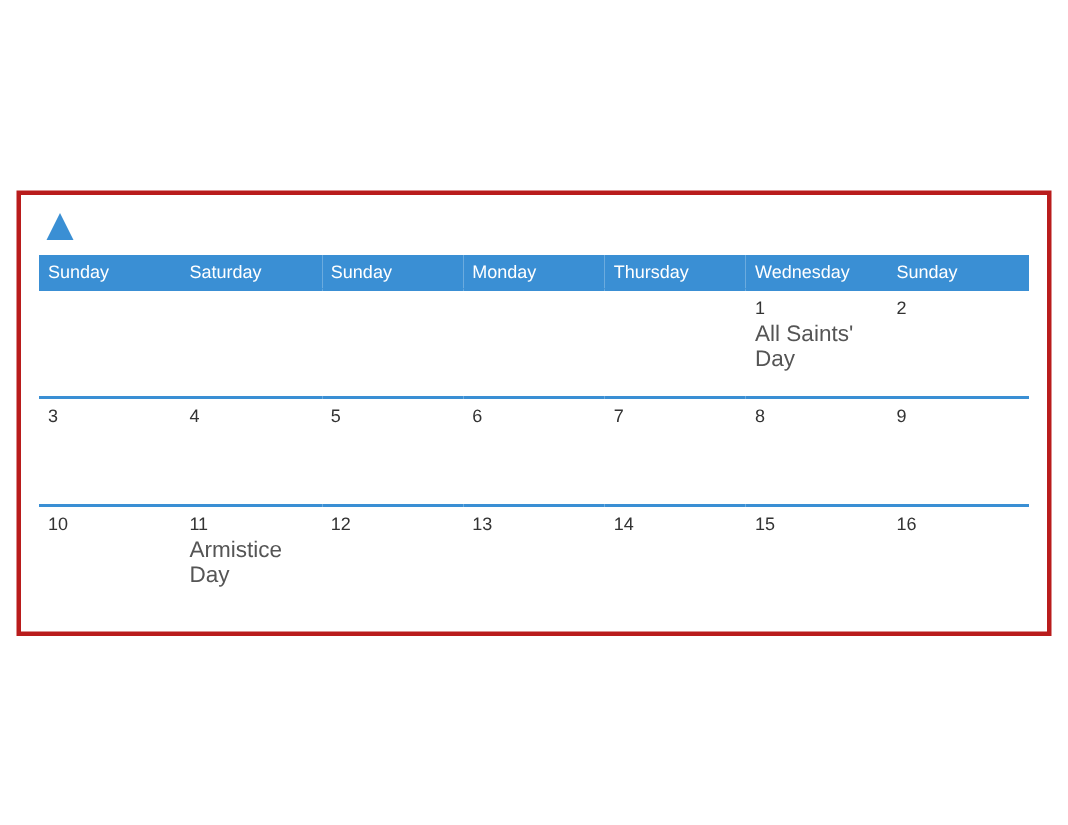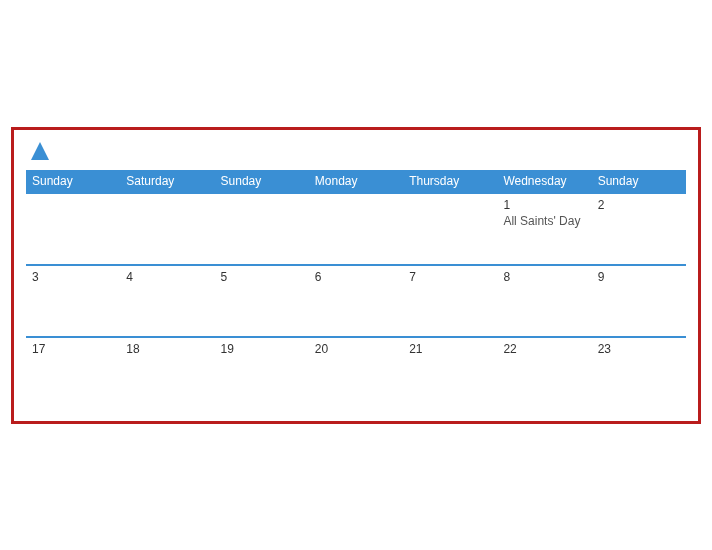--- a/index.html
+++ b/index.html
@@ -93,21 +93,21 @@
     .calendar-grid tbody tr td.empty {
       border-top: 2px solid #3a8fd4;
     }
     .day-number {
       font-size: 12px;
       color: #333;
       display: block;
       margin-bottom: 2px;
     }
     .holiday-name {
-      font-size: 12px;
+      font-size: 15px;
       color: #555;
       display: block;
       margin-top: 1px;
     }
   </style>
 </head>
 <body>
 
 <div class="calendar-wrapper">
   <div class="calendar-header">
@@ -171,36 +171,37 @@
           </td>
           <td>
             <span class="day-number">8</span>
           </td>
           <td>
             <span class="day-number">9</span>
           </td>
         </tr>
         <tr>
           <td>
-            <span class="day-number">17</span>
-          </td>
-          <td>
-            <span class="day-number">18</span>
-          </td>
-          <td>
-            <span class="day-number">19</span>
-          </td>
-          <td>
-            <span class="day-number">20</span>
-          </td>
-          <td>
-            <span class="day-number">21</span>
-          </td>
-          <td>
-            <span class="day-number">22</span>
-          </td>
-          <td>
-            <span class="day-number">23</span>
+            <span class="day-number">10</span>
+          </td>
+          <td>
+            <span class="day-number">11</span>
+            <span class="holiday-name">Armistice Day</span>
+          </td>
+          <td>
+            <span class="day-number">12</span>
+          </td>
+          <td>
+            <span class="day-number">13</span>
+          </td>
+          <td>
+            <span class="day-number">14</span>
+          </td>
+          <td>
+            <span class="day-number">15</span>
+          </td>
+          <td>
+            <span class="day-number">16</span>
           </td>
         </tr>
       </tbody>
   </table>
 </div>
 
 </body></html>

